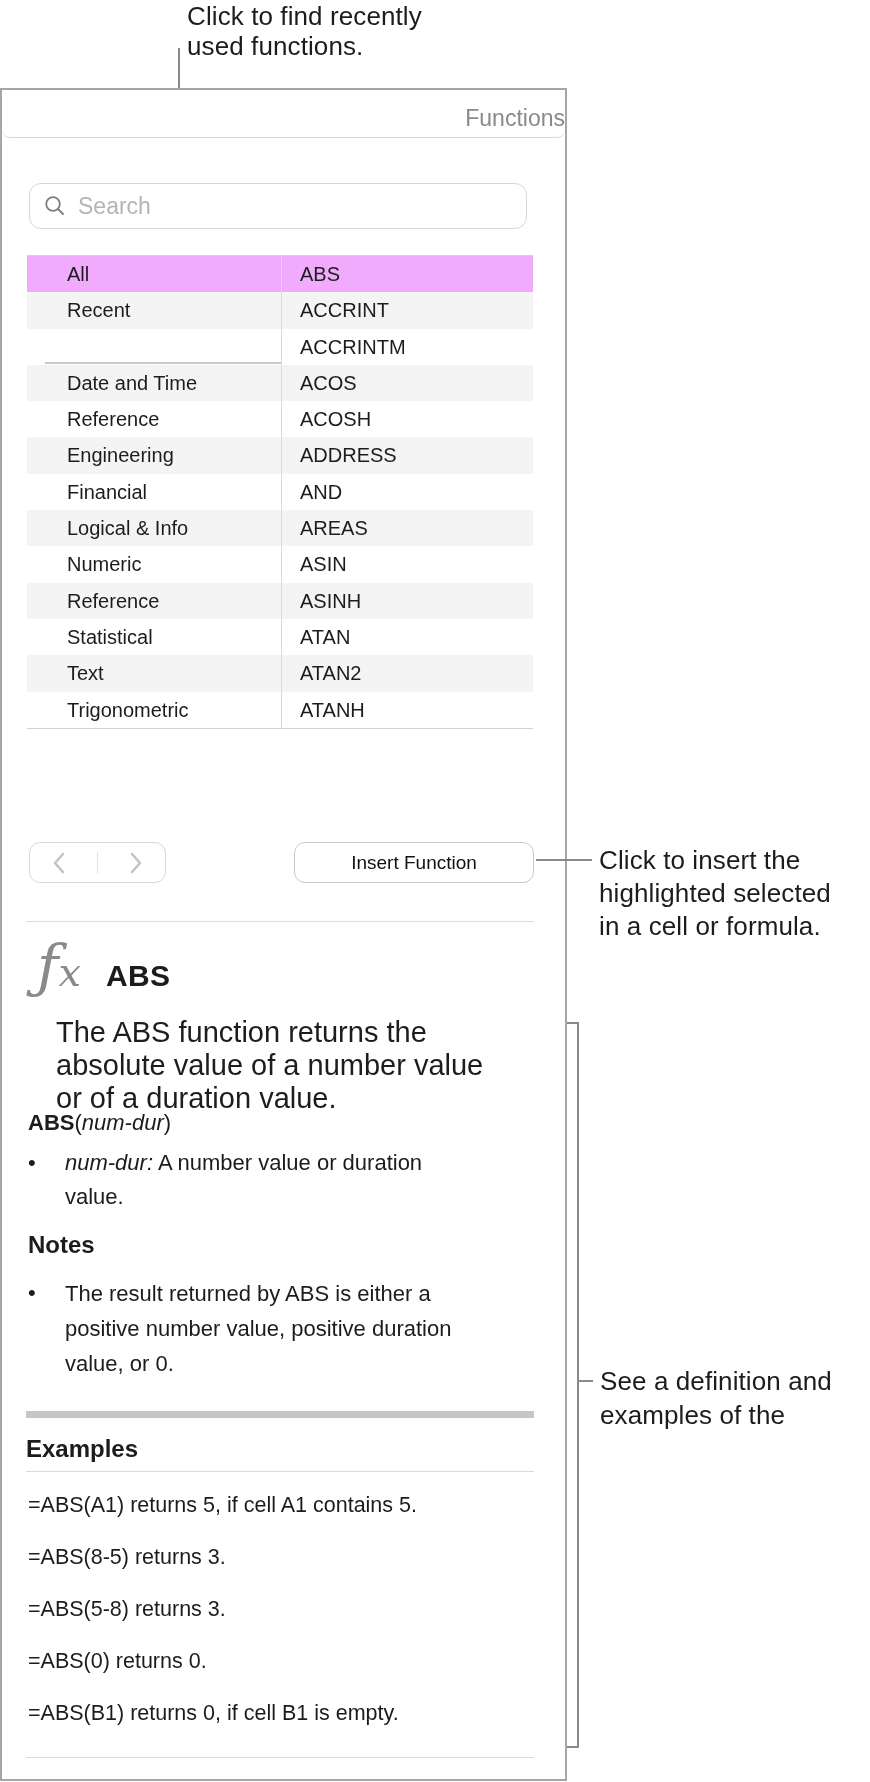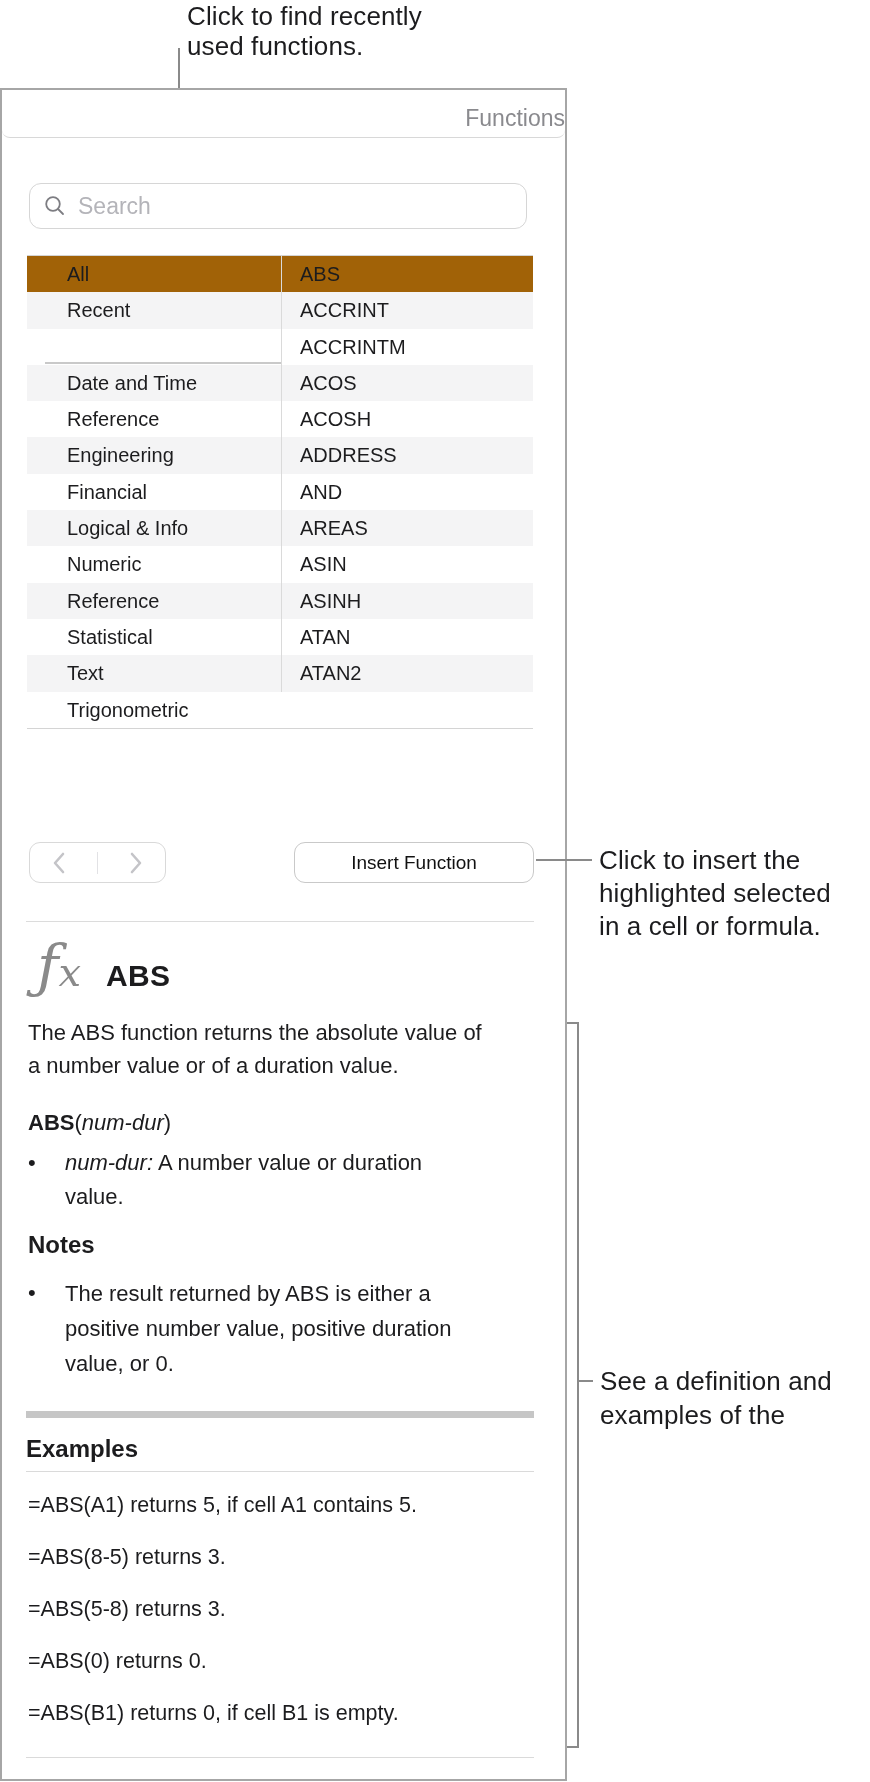--- a/index.html
+++ b/index.html
@@ -36,21 +36,21 @@
   .search svg { flex:0 0 auto; margin-right:12px; }
   .search input { border:none; outline:none; flex:1; font-family:"Liberation Sans",sans-serif;
                   font-size:23px; color:#4c1d95; background:transparent; }
   .search input::placeholder { color:#b4b4b9; }
 
   
   .fn-list { left:25px; top:165px; width:506px; border-top:1px solid #d4d4d4; border-bottom:1px solid #d4d4d4; }
   .row { display:flex; height:36.3px; font-size:20px; line-height:36.3px; }
   .cell-l { width:254px; padding-left:40px; position:relative; }
   .cell-r { flex:1; border-left:1px solid #dadada; padding-left:18px; }
-  .row.sel .cell-l, .row.sel .cell-r { background:#a16207; }
+  .row.sel .cell-l, .row.sel .cell-r { background:#f0abfc; }
   .row.stripe .cell-l, .row.stripe .cell-r { background:#f4f4f5; }
   .row.plain .cell-l, .row.plain .cell-r { background:#ffffff; }
   .cell-l.sep::after { content:""; position:absolute; left:18px; right:0; bottom:1px;
                        height:2px; background:#c9c9c9; }
 
   
   .nav-group { left:27px; top:752px; width:137px; height:41px; border:1.5px solid #d9d9d9;
                border-radius:11px; background:#fff; display:flex; align-items:center; justify-content:space-around; }
   .nav-div { width:1.5px; height:22px; background:#e2e2e5; }
   .nav-btn { display:flex; align-items:center; justify-content:center; width:40px; height:100%; cursor:default; }
@@ -60,21 +60,21 @@
 
   .divider-1 { left:24px; top:831px; width:508px; height:1px; background:#dcdcdc; }
 
   
   .fx-glyph { left:35px; top:847px; font-family:"DejaVu Serif", serif; font-style:italic;
               color:#8a8a8a; line-height:1; }
   .fx-f { font-size:58px; }
   .fx-x { font-size:40px; }
   .fn-name { left:104px; top:869px; font-size:30px; font-weight:bold; letter-spacing:0.3px; }
 
-  .body-text { font-size:22px; line-height:33px; color:#1d1d1f; }
+  .body-text { font-size:29px; line-height:33px; color:#1d1d1f;margin-left:28px; }
   .desc { left:26px; top:926px; width:458px; }
   .sig { left:26px; top:1020px; font-size:22px; }
   .sig .b { font-weight:bold; }
   .sig .i { font-style:italic; }
   .bullet-item { display:flex; }
   .bullet-dot { width:37px; font-size:22px; line-height:34px; }
   .param { left:26px; top:1056px; }
   .param .txt { width:372px; font-size:22px; line-height:34px; }
   .param .i { font-style:italic; }
   .notes-h { left:26px; top:1141px; font-size:24px; font-weight:bold; }
@@ -154,20 +154,21 @@
       <div class="row plain">
         <div class="cell-l">Statistical</div>
         <div class="cell-r">ATAN</div>
       </div>
       <div class="row stripe">
         <div class="cell-l">Text</div>
         <div class="cell-r">ATAN2</div>
       </div>
       <div class="row plain">
         <div class="cell-l">Trigonometric</div>
+        <div class="cell-r">ATANH</div>
       </div>
     </div>
 
     <div class="nav-group">
       <span class="nav-btn">
         <svg width="14" height="24" viewBox="0 0 14 24">
           <polyline points="11,3 3,12 11,21" fill="none" stroke="#c4c4c8" stroke-width="2.6" stroke-linecap="round" stroke-linejoin="round"></polyline>
         </svg>
       </span>
       <span class="nav-div"></span>

